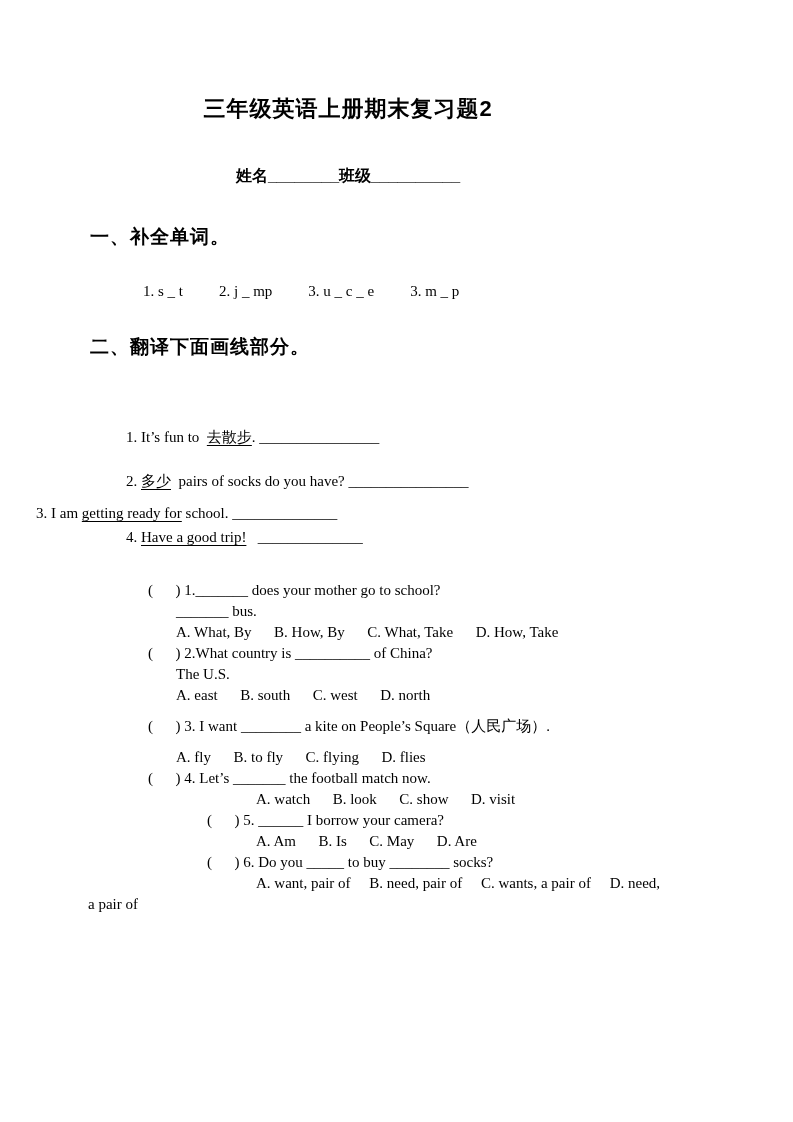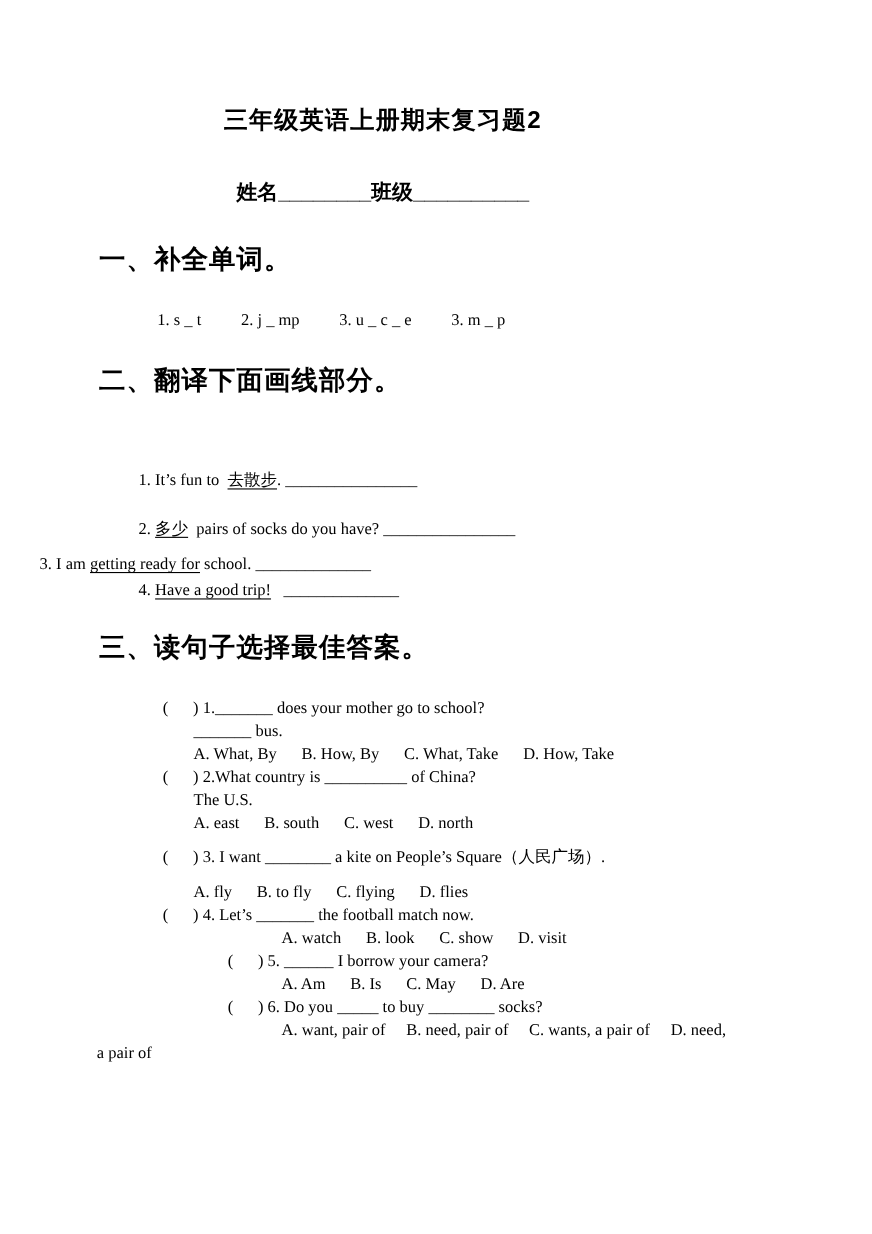--- a/index.html
+++ b/index.html
@@ -25,29 +25,29 @@
     font-size: 22px;
     line-height: 30px;
     letter-spacing: 1px;
     white-space: pre;
   }
   .name-line {
     margin-top: 40px;
     text-align: center;
     font-family: "Liberation Sans", "DejaVu Sans", sans-serif;
     font-weight: bold;
-    font-size: 19px;
+    font-size: 16px;
     line-height: 24px;
     white-space: pre;
   }
   .sec-heading {
     margin-left: 90px;
     font-family: "Liberation Sans", "DejaVu Sans", sans-serif;
     font-weight: bold;
-    font-size: 24px;
+    font-size: 19px;
     line-height: 26px;
     letter-spacing: 1px;
     white-space: pre;
   }
   .sec-heading.h1 { margin-top: 36px; }
   .sec-heading.h2 { margin-top: 32px; }
   .sec-heading.h3 { margin-top: 28px; }
   .words-line {
     margin-top: 30px;
     margin-left: 143px;
@@ -98,21 +98,20 @@
   <div class="sec-heading h2">二、翻译下面画线部分。</div>
 
   <div class="t-item i1"><span>1. It’s fun to  </span><span class="u">去散步</span><span>. </span><span>________________</span></div>
 
   <div class="t-item i2"><span>2. </span><span class="u">多少</span><span>  pairs of socks do you have? </span><span>________________</span></div>
 
   <div class="t-item i3"><span>3. I am </span><span class="u">getting ready for</span><span> school. </span><span>______________</span></div>
 
   <div class="t-item i4"><span>4. </span><span class="u">Have a good trip!</span><span>   </span><span>______________</span></div>
 
-  <div class="sec-heading h3">三、读句子选择最佳答案。</div>
 
   <div class="line ml-q first-q">(      ) 1._______ does your mother go to school?</div>
   <div class="line ml-sub">_______ bus.</div>
   <div class="line ml-sub">A. What, By      B. How, By      C. What, Take      D. How, Take</div>
 
   <div class="line ml-q">(      ) 2.What country is __________ of China?</div>
   <div class="line ml-sub">The U.S.</div>
   <div class="line ml-sub">A. east      B. south      C. west      D. north</div>
 
   <div class="line ml-q gap-top">(      ) 3. I want ________ a kite on People’s Square（人民广场）.</div>

